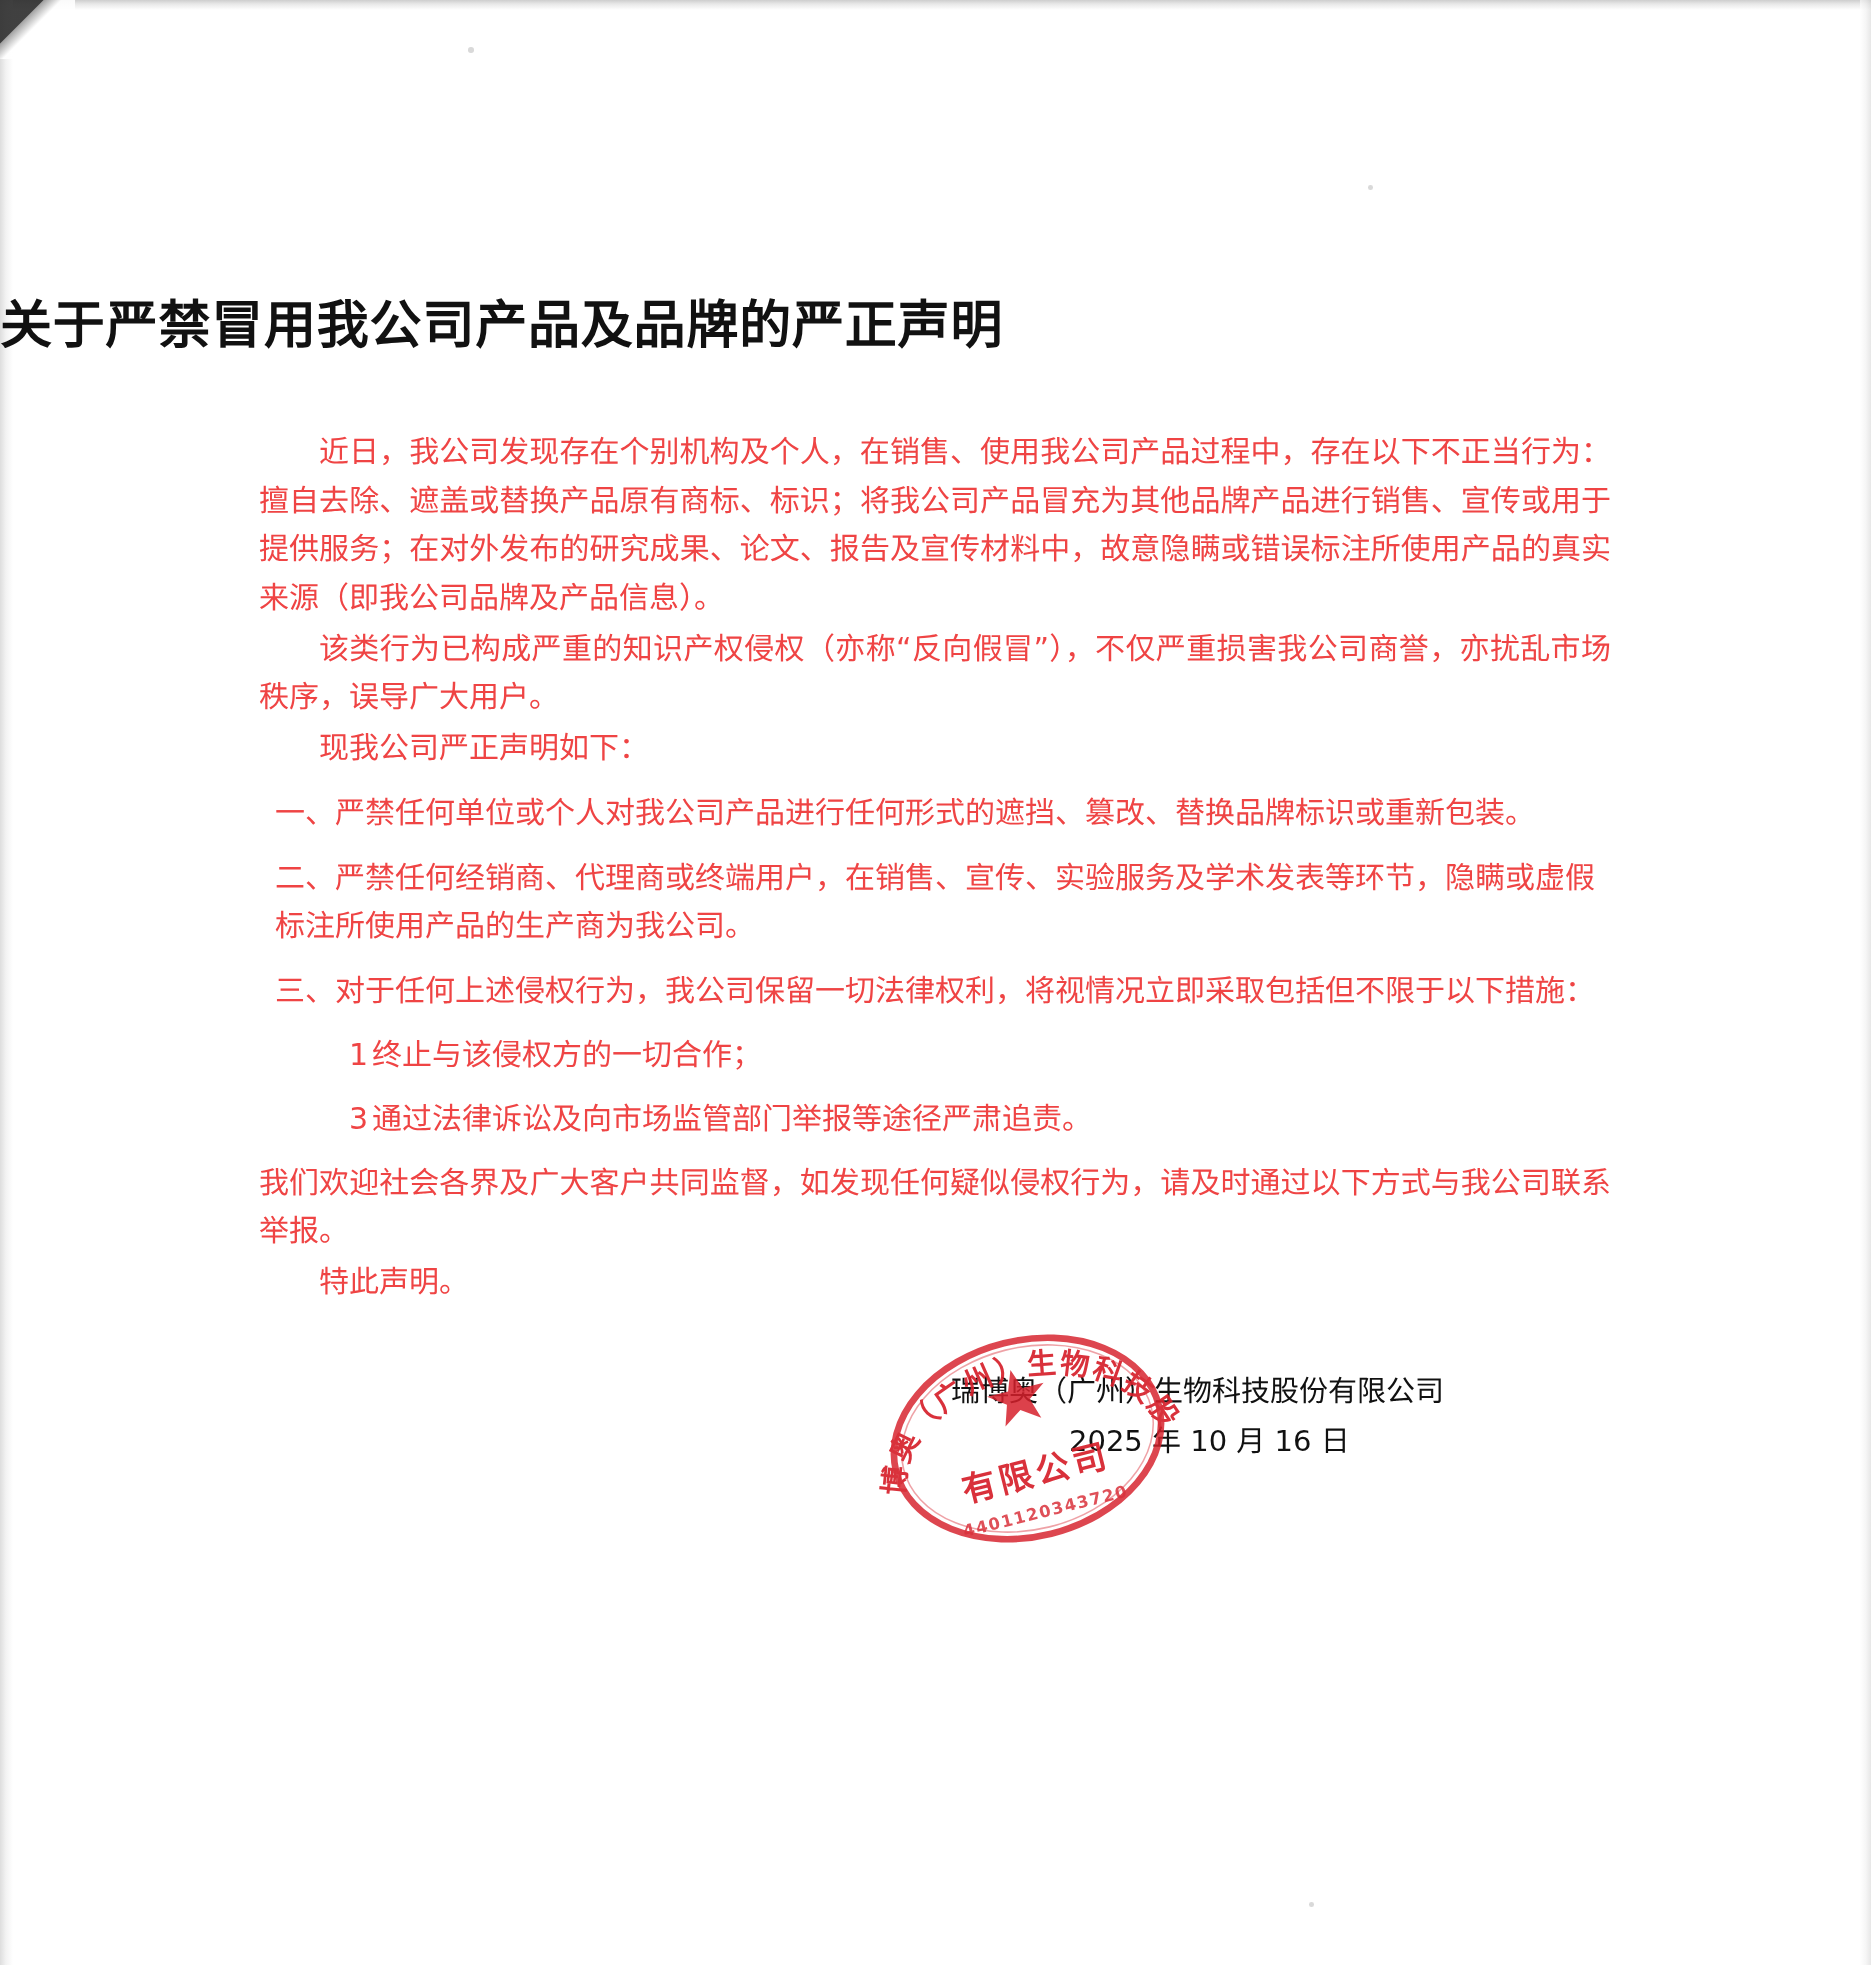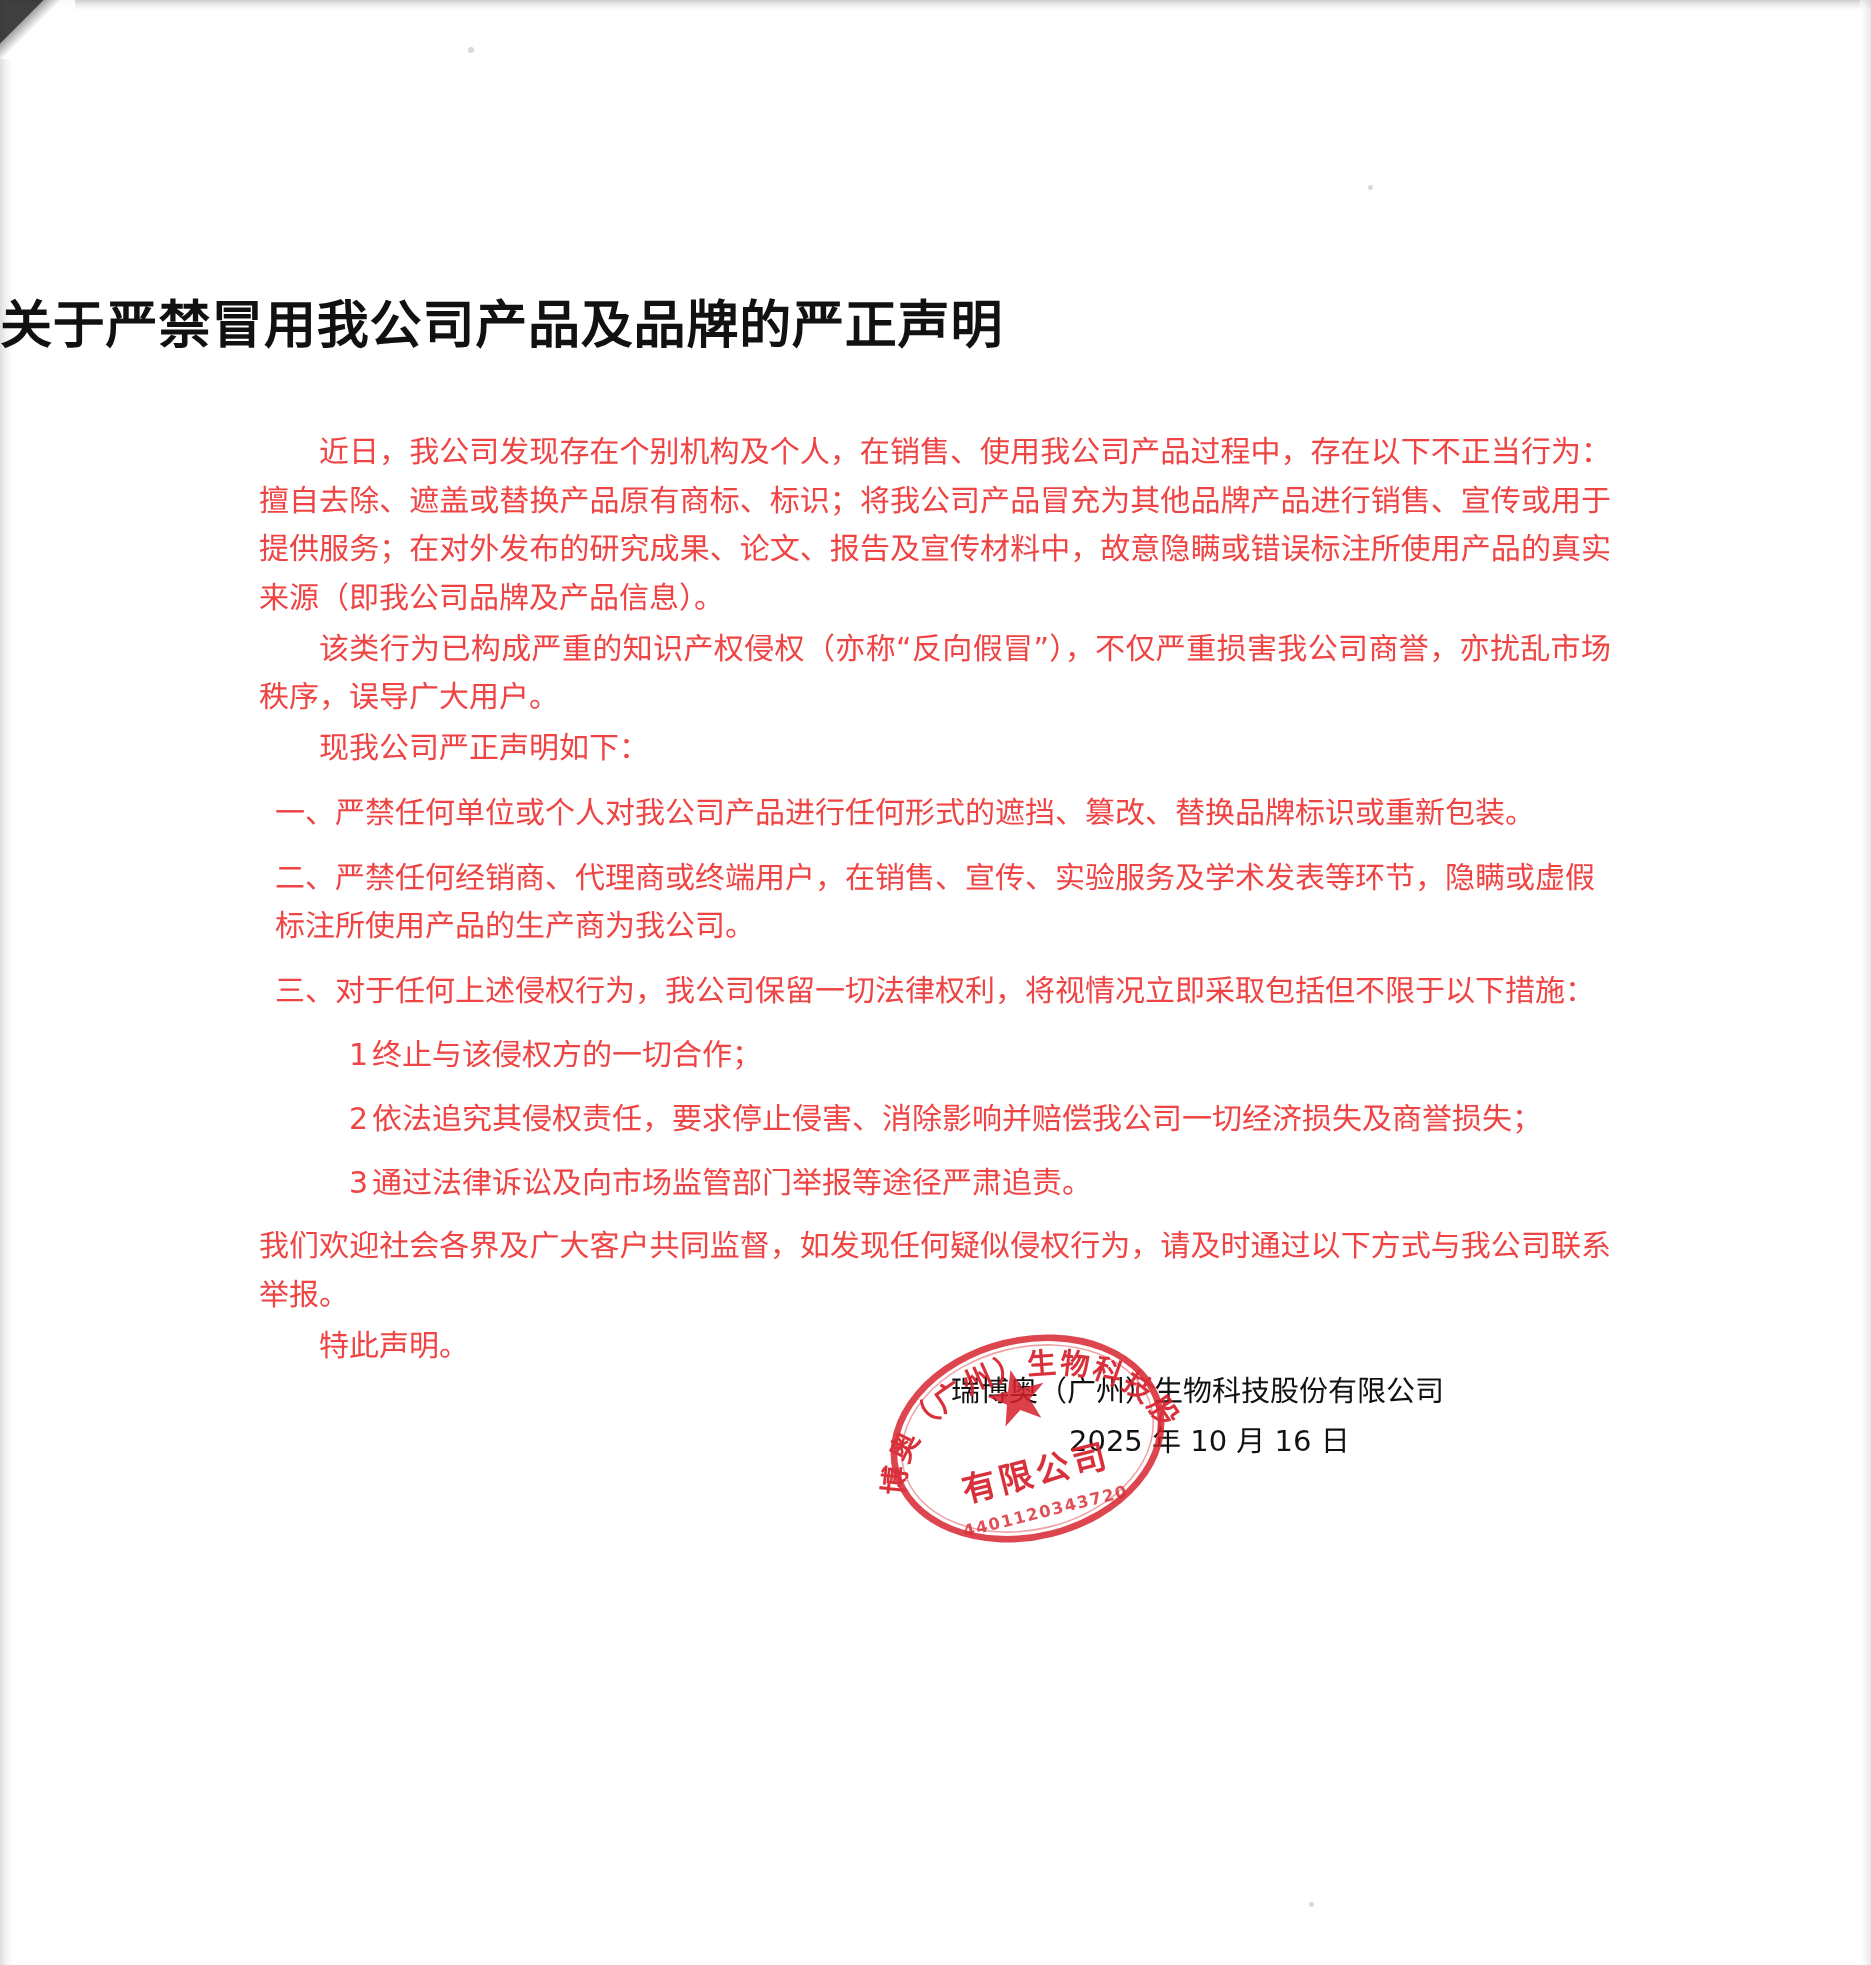--- a/index.html
+++ b/index.html
@@ -171,23 +171,20 @@
       <p class="para">该类行为已构成严重的知识产权侵权（亦称“反向假冒”），不仅严重损害我公司商誉，亦扰乱市场秩序，误导广大用户。</p>
       <p class="para">现我公司严正声明如下：</p>
 
       <p class="clause">一、严禁任何单位或个人对我公司产品进行任何形式的遮挡、篡改、替换品牌标识或重新包装。</p>
       <p class="clause">二、严禁任何经销商、代理商或终端用户，在销售、宣传、实验服务及学术发表等环节，隐瞒或虚假标注所使用产品的生产商为我公司。</p>
       <p class="clause">三、对于任何上述侵权行为，我公司保留一切法律权利，将视情况立即采取包括但不限于以下措施：</p>
 
       <div class="sub-list">
         <p class="sub-item">
           <span class="num">1</span><span>终止与该侵权方的一切合作；</span>
-        </p>
-        <p class="sub-item">
-          <span class="num">2</span><span>依法追究其侵权责任，要求停止侵害、消除影响并赔偿我公司一切经济损失及商誉损失；</span>
         </p>
         <p class="sub-item">
           <span class="num">3</span><span>通过法律诉讼及向市场监管部门举报等途径严肃追责。</span>
         </p>
       </div>
 
       <p class="para no-indent">我们欢迎社会各界及广大客户共同监督，如发现任何疑似侵权行为，请及时通过以下方式与我公司联系举报。</p>
       <p class="para">特此声明。</p>
     </div>
 

